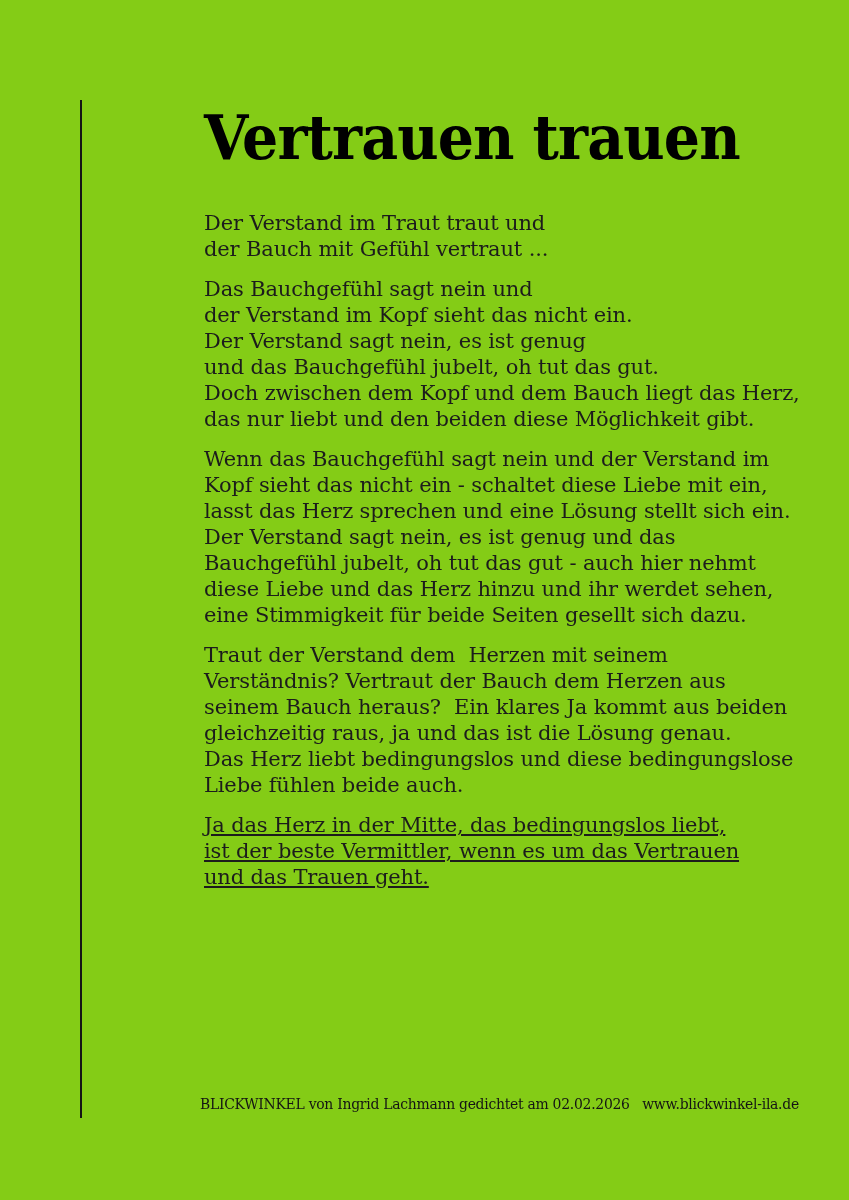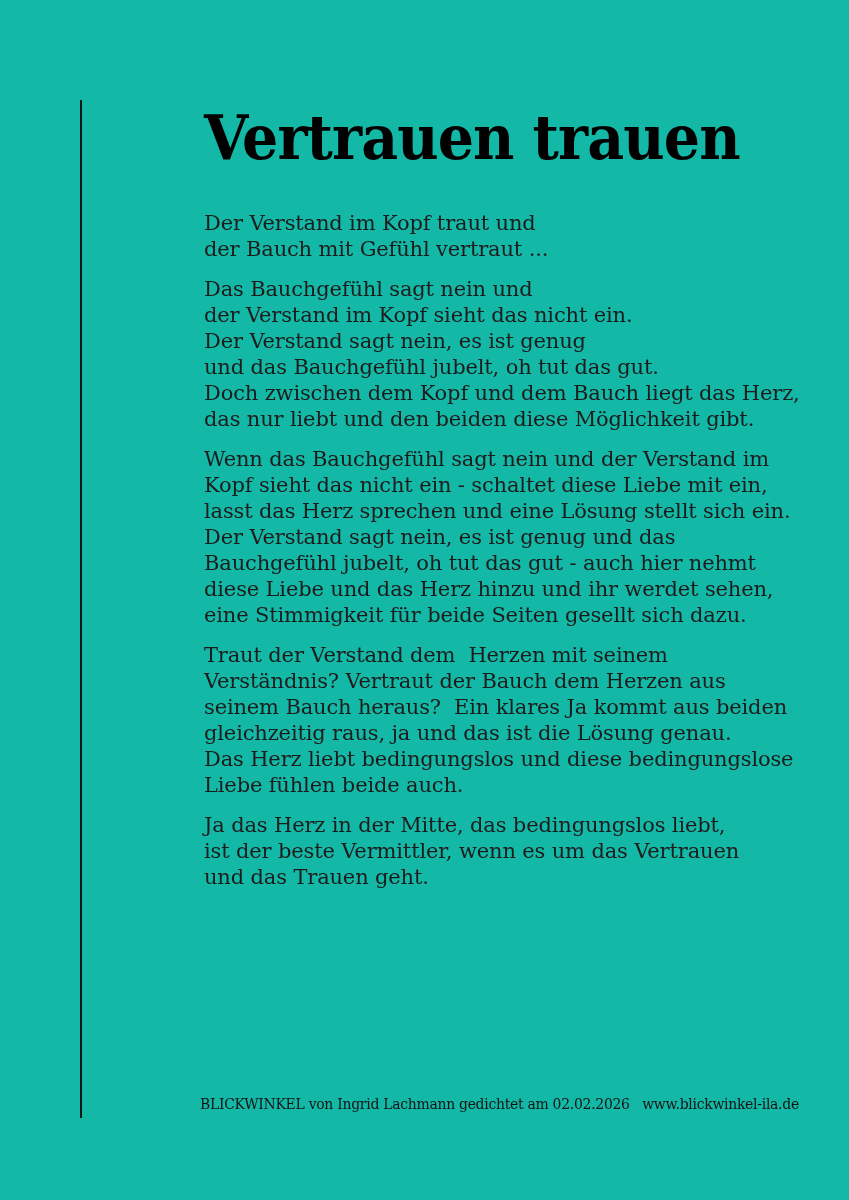--- a/index.html
+++ b/index.html
@@ -1,21 +1,21 @@
 <!DOCTYPE html>
 <html><head>
 <meta charset="utf-8">
 <style>
   * { box-sizing: border-box; }
   html, body { margin: 0; padding: 0; background: #ffffff; }
   .page {
     position: relative;
     width: 849px;
     height: 1200px;
-    background: #14b8a6;
+    background: #84cc16;
     overflow: hidden;
     font-family: "DejaVu Serif", serif;
   }
   .rule {
     position: absolute;
     left: 80px;
     top: 100px;
     width: 2px;
     height: 1018px;
     background: #151515;
@@ -41,20 +41,21 @@
   .stanza {
     margin: 0 0 14px 0;
     font-size: 21px;
     line-height: 26px;
     letter-spacing: -0.15px;
     color: #1c1c1c;
     white-space: pre-wrap;
   }
   .stanza-last {
     margin-top: 0;
+    text-decoration: underline;
   }
   .footer {
     position: absolute;
     left: 200px;
     top: 1094px;
     font-size: 15px;
     line-height: 20px;
     letter-spacing: -0.3px;
     color: #141414;
     white-space: pre;
@@ -64,21 +65,21 @@
 </style>
 </head>
 <body>
 
 <div class="page">
   <div class="rule"></div>
 
   <div class="content">
     <h1 class="title">Vertrauen trauen</h1>
 
-    <div class="stanza">Der Verstand im Kopf traut und
+    <div class="stanza">Der Verstand im Traut traut und
 der Bauch mit Gefühl vertraut ...</div>
 
 
     <div class="stanza">Das Bauchgefühl sagt nein und
 der Verstand im Kopf sieht das nicht ein.
 Der Verstand sagt nein, es ist genug
 und das Bauchgefühl jubelt, oh tut das gut.
 Doch zwischen dem Kopf und dem Bauch liegt das Herz,
 das nur liebt und den beiden diese Möglichkeit gibt.</div>
 

